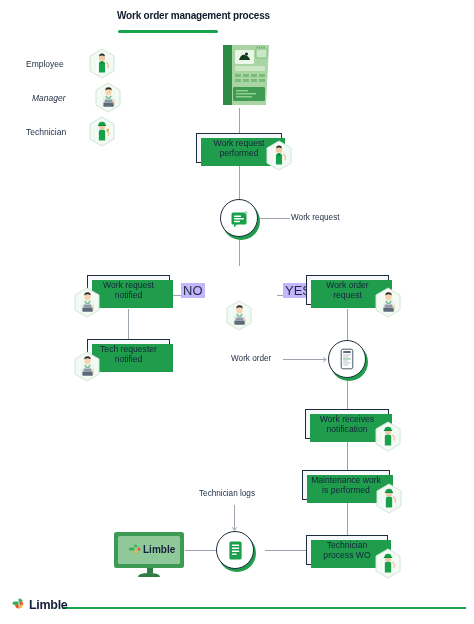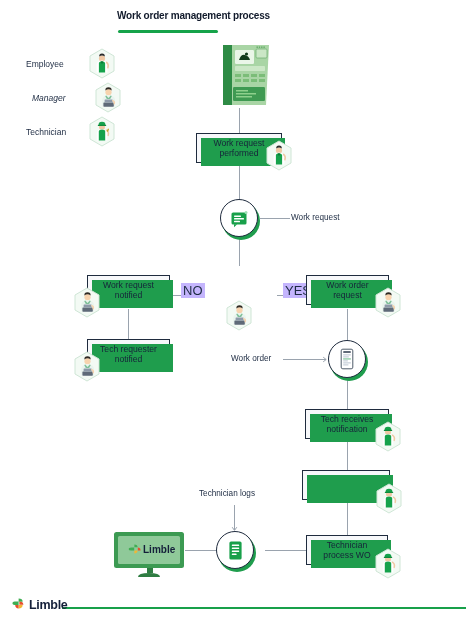--- a/index.html
+++ b/index.html
@@ -333,38 +333,41 @@
   <div class="ln lnh" style="left:283px;top:359px;width:43px;"></div>
   <svg style="position:absolute;left:320px;top:355px;z-index:4;" width="9" height="9" viewBox="0 0 9 9">
     <path d="M0 4.5 L6 4.5 M3.2 2.2 L6.2 4.5 L3.2 6.8" stroke="#9aa3ae" stroke-width="1" fill="none"></path>
   </svg>
   <div class="side-label" style="left:231px;top:354px;">Work order</div>
   <div class="ln lnv" style="left:347px;top:378px;height:32px;"></div>
 
   <div class="node" style="left:305px;top:409px;width:84px;height:30px;">
     <div class="sh"></div>
     <span>
-      <span>Tech receives</span><br><span>notification</span>
+      <span>Work receives</span><br><span>notification</span>
     </span>
   </div>
   <div class="node-av" style="left:374px;top:421px;">
     <svg width="28" height="31" viewBox="0 0 28 31">
       <polygon points="14,1 26,8 26,23 14,30 2,23 2,8" fill="#f3faf4" stroke="#cfe6d6" stroke-width="1"></polygon>
       <circle cx="14" cy="11" r="3" fill="#f0c8a4"></circle>
       <path d="M10.6 9.2 h6.8 q0.3 -3.4 -3.4 -3.4 q-3.7 0 -3.4 3.4z" fill="#16a24b"></path>
       <rect x="9.8" y="8.8" width="8.4" height="1.3" rx="0.6" fill="#0f8a3c"></rect>
       <path d="M8.8 24.5 v-6.8 q0-3.2 3.2-4.1 l2-0.5 l2 0.5 q3.2 0.9 3.2 4.1 v6.8z" fill="#ffffff"></path>
       <path d="M10.8 24.5 v-9.1 q0-1.6 3.2-1.9 q3.2 0.3 3.2 1.9 v9.1z" fill="#15a24b"></path>
       <path d="M18.4 14.2 q2.8 1.8 1.8 5.2" stroke="#f0c8a4" stroke-width="1.5" fill="none" stroke-linecap="round"></path>
     </svg>
   </div>
   <div class="ln lnv" style="left:347px;top:439px;height:32px;"></div>
 
   <div class="node" style="left:302px;top:470px;width:88px;height:30px;">
     <div class="sh"></div>
+    <span>
+      <span>Maintenance work</span><br><span>is performed</span>
+    </span>
   </div>
   <div class="node-av" style="left:375px;top:483px;">
     <svg width="28" height="31" viewBox="0 0 28 31">
       <polygon points="14,1 26,8 26,23 14,30 2,23 2,8" fill="#f3faf4" stroke="#cfe6d6" stroke-width="1"></polygon>
       <circle cx="14" cy="11" r="3" fill="#f0c8a4"></circle>
       <path d="M10.6 9.2 h6.8 q0.3 -3.4 -3.4 -3.4 q-3.7 0 -3.4 3.4z" fill="#16a24b"></path>
       <rect x="9.8" y="8.8" width="8.4" height="1.3" rx="0.6" fill="#0f8a3c"></rect>
       <path d="M8.8 24.5 v-6.8 q0-3.2 3.2-4.1 l2-0.5 l2 0.5 q3.2 0.9 3.2 4.1 v6.8z" fill="#ffffff"></path>
       <path d="M10.8 24.5 v-9.1 q0-1.6 3.2-1.9 q3.2 0.3 3.2 1.9 v9.1z" fill="#15a24b"></path>
       <path d="M18.4 14.2 q2.8 1.8 1.8 5.2" stroke="#f0c8a4" stroke-width="1.5" fill="none" stroke-linecap="round"></path>

